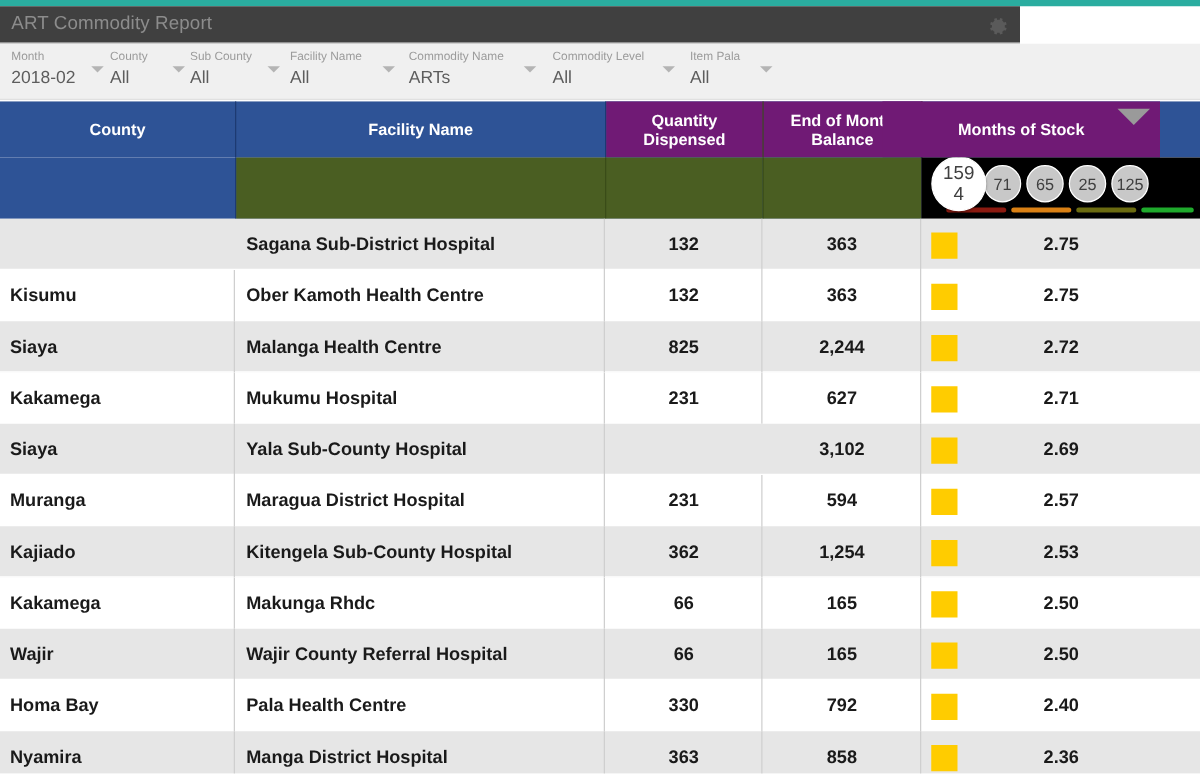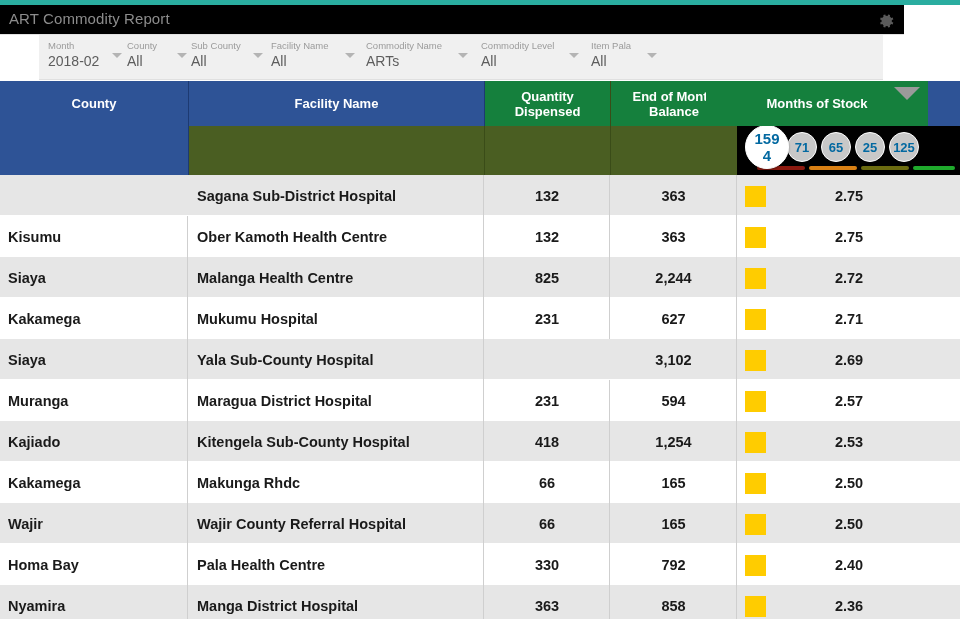--- a/index.html
+++ b/index.html
@@ -27,23 +27,23 @@
     top: 0; left: 0;
     width: 960px;
     height: 5px;
     background: #2aada0;
   }
 
   
   .titlebar {
     position: absolute;
     top: 5px; left: 0;
-    width: 904px;
+    width: 816px;
     height: 30px;
-    background: #000000;
+    background: #404040;
     border-bottom: 1px solid #e2e2e2;
   }
   .titlebar .title {
     position: absolute;
     left: 9px; top: 5px;
     font-size: 15px;
     color: #8c8c8c;
     letter-spacing: .1px;
     white-space: nowrap;
   }
@@ -52,25 +52,24 @@
     right: 8px; top: 6px;
     width: 20px; height: 20px;
     cursor: pointer;
   }
   .gear svg { display: block; }
 
   
   .filters {
     position: absolute;
     top: 35px; left: 0;
-    width: 844px;
+    width: 960px;
     height: 45px;
     background: #f0f0f0;
     border-bottom: 1px solid #e0e0e0;
-    margin-left: 39px;
   }
   .filter {
     position: absolute;
     top: 4px;
     height: 38px;
     cursor: pointer;
   }
   .filter .flabel {
     font-size: 9.5px;
     color: #9b9b9b;
@@ -118,21 +117,21 @@
     justify-content: center;
     color: #ffffff;
     font-size: 13px;
     font-weight: bold;
     text-align: center;
     line-height: 15px;
     border-right: 1px solid #1d3a72;
     padding: 0 4px;
     cursor: pointer;
   }
-  .hdr-cell.green { background: #15803d; border-right: 1px solid #3a4c18; }
+  .hdr-cell.green { background: #701a75; border-right: 1px solid #3a4c18; }
 
   .sort-arrow {
     position: absolute;
     right: 8px; top: 6px;
     width: 0; height: 0;
     border-left: 13px solid transparent;
     border-right: 13px solid transparent;
     border-top: 13px solid #9a9a9a;
   }
 
@@ -182,23 +181,23 @@
     top: 4px; left: 14px;
     height: 34px;
     display: flex;
     align-items: center;
   }
   .badge {
     width: 30px; height: 30px;
     border-radius: 50%;
     background: #c8c8c8;
     border: 1.5px solid #ffffff;
-    color: #0369a1;
+    color: #404040;
     font-size: 13px;
-    font-weight: bold;
+    font-weight: normal;
     display: flex;
     align-items: center;
     justify-content: center;
     margin-right: 4px;
     cursor: pointer;
     box-shadow: 0 1px 2px rgba(0,0,0,.4);
   }
   .badge.big {
     width: 44px; height: 44px;
     background: #ffffff;
@@ -403,21 +402,21 @@
           <div class="cell c-county">Muranga</div>
           <div class="cell c-facility">Maragua District Hospital</div>
           <div class="cell c-qty">231</div>
           <div class="cell c-bal">594</div>
           <div class="cell c-mos">2.57</div>
           <div class="swatch" style="background: rgb(255, 204, 0);"></div>
         </div>
         <div class="row alt">
           <div class="cell c-county">Kajiado</div>
           <div class="cell c-facility">Kitengela Sub-County Hospital</div>
-          <div class="cell c-qty">418</div>
+          <div class="cell c-qty">362</div>
           <div class="cell c-bal">1,254</div>
           <div class="cell c-mos">2.53</div>
           <div class="swatch" style="background: rgb(255, 204, 0);"></div>
         </div>
         <div class="row plain">
           <div class="cell c-county">Kakamega</div>
           <div class="cell c-facility">Makunga Rhdc</div>
           <div class="cell c-qty">66</div>
           <div class="cell c-bal">165</div>
           <div class="cell c-mos">2.50</div>

